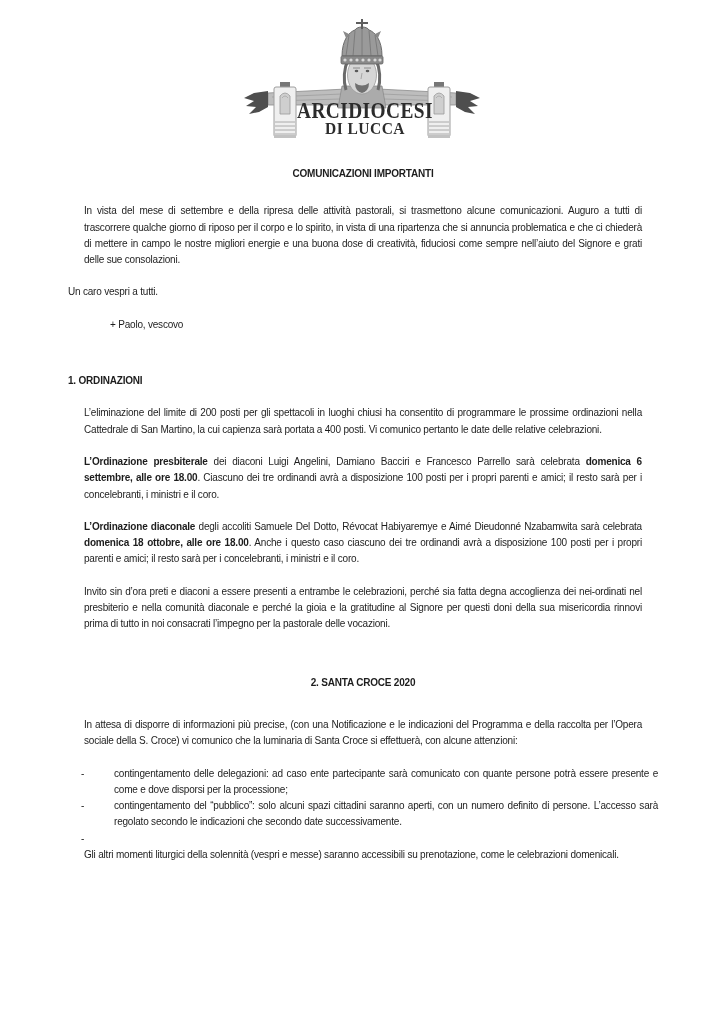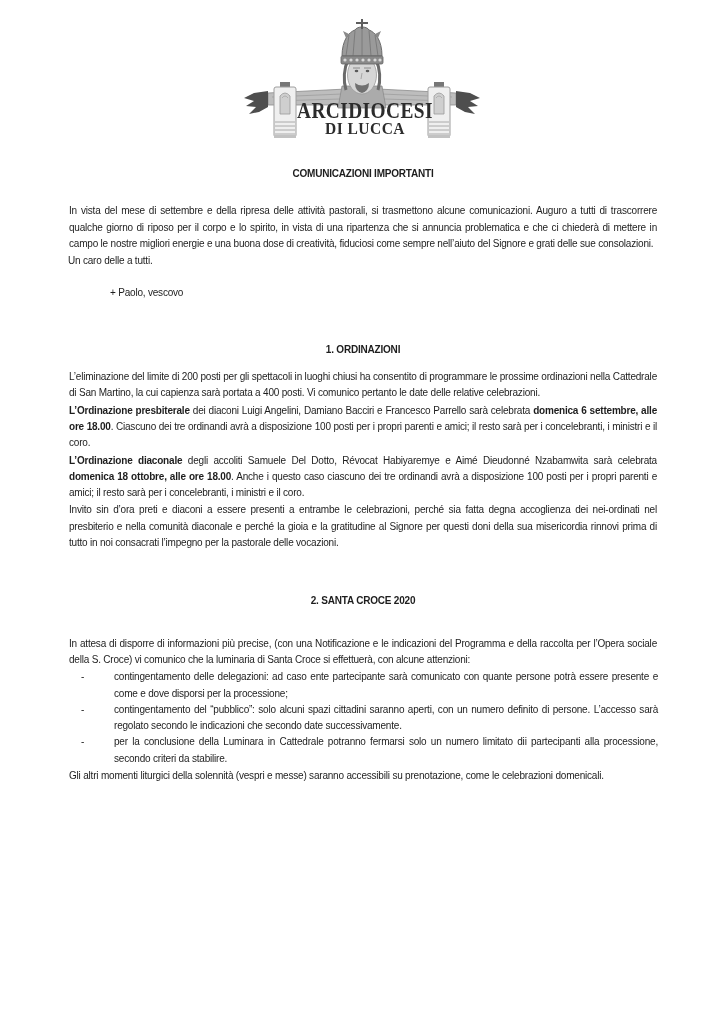--- a/index.html
+++ b/index.html
@@ -21,27 +21,27 @@
   }
   .doc-body{
     position:absolute;left:68px;top:166px;width:590px;
     font-size:10px;line-height:16.3px;letter-spacing:-0.2px;
     color:var(--ink);
   }
   .doc-title{
     text-align:center;font-weight:bold;margin:0 0 21px 0;
   }
   .doc-heading{
-    text-align:center;font-weight:bold;margin:40px 0 11px 0;
+    text-align:left;font-weight:bold;margin:40px 0 11px 0;
   }
   .doc-heading2{
     text-align:center;font-weight:bold;margin:42px 0 26px 0;
   }
   .doc-paragraph{
-    text-align:justify;margin:1px;
+    text-align:justify;margin:16px;
   }
   .doc-plain{margin:0;}
   .doc-signature{
     margin:16px 0 0 0;padding-left:42px;
   }
   .doc-bullet{
     position:relative;text-align:justify;margin:0;padding-left:46px;
   }
   .doc-bullet .bullet-marker{
     position:absolute;left:13px;top:0;
@@ -122,29 +122,29 @@
 
       <text x="123" y="100" text-anchor="middle" font-size="23" letter-spacing="0.5" fill="#2c2c2c" textLength="136" lengthAdjust="spacingAndGlyphs">ARCIDIOCESI</text>
       <text x="123" y="116" text-anchor="middle" font-size="16.5" letter-spacing="0.5" fill="#2c2c2c" textLength="80" lengthAdjust="spacingAndGlyphs">DI LUCCA</text>
     </svg>
   </div>
 
   <div class="doc-body">
     <div class="doc-title">COMUNICAZIONI IMPORTANTI</div>
     <div id="doc-blocks">
         <div class="doc-paragraph"><span>In vista del mese di settembre e della ripresa delle attività pastorali, si trasmettono alcune comunicazioni. Auguro a tutti di trascorrere qualche giorno di riposo per il corpo e lo spirito, in vista di una ripartenza che si annuncia problematica e che ci chiederà di mettere in campo le nostre migliori energie e una buona dose di creatività, fiduciosi come sempre nell’aiuto del Signore e grati delle sue consolazioni.</span></div>
-        <div class="doc-plain"><span>Un caro delle a tutti.</span></div>
+        <div class="doc-plain"><span>Un caro vespri a tutti.</span></div>
         <div class="doc-signature"><span>+ Paolo, vescovo</span></div>
         <div class="doc-heading"><span style="font-weight: bold;">1. ORDINAZIONI</span></div>
         <div class="doc-paragraph"><span>L’eliminazione del limite di 200 posti per gli spettacoli in luoghi chiusi ha consentito di programmare le prossime ordinazioni nella Cattedrale di San Martino, la cui capienza sarà portata a 400 posti. Vi comunico pertanto le date delle relative celebrazioni.</span></div>
         <div class="doc-paragraph"><span style="font-weight: bold;">L’Ordinazione presbiterale</span><span> dei diaconi Luigi Angelini, Damiano Bacciri e Francesco Parrello sarà celebrata </span><span style="font-weight: bold;">domenica 6 settembre, alle ore 18.00</span><span>. Ciascuno dei tre ordinandi avrà a disposizione 100 posti per i propri parenti e amici; il resto sarà per i concelebranti, i ministri e il coro.</span></div>
         <div class="doc-paragraph"><span style="font-weight: bold;">L’Ordinazione diaconale</span><span> degli accoliti Samuele Del Dotto, Révocat Habiyaremye  e Aimé Dieudonné Nzabamwita sarà celebrata </span><span style="font-weight: bold;">domenica 18 ottobre, alle ore 18.00</span><span>. Anche i  questo caso ciascuno dei tre ordinandi avrà a disposizione 100 posti per i propri parenti e amici; il resto sarà per i concelebranti, i ministri e il coro.</span></div>
         <div class="doc-paragraph"><span>Invito sin d’ora preti e diaconi a essere presenti a entrambe le celebrazioni, perché sia fatta degna accoglienza dei nei-ordinati nel presbiterio e nella comunità diaconale e perché la gioia e la gratitudine al Signore per questi doni della sua misericordia rinnovi prima di tutto in noi consacrati l’impegno per la pastorale delle vocazioni.</span></div>
         <div class="doc-heading2"><span style="font-weight: bold;">2. SANTA CROCE 2020</span></div>
         <div class="doc-paragraph"><span>In attesa di disporre di informazioni più precise, (con una Notificazione e le indicazioni del Programma e della raccolta per l’Opera sociale della S. Croce) vi comunico che la luminaria di Santa Croce si effettuerà, con alcune attenzioni:</span></div>
         <div class="doc-bullet"><span class="bullet-marker">-</span><span>contingentamento delle delegazioni: ad caso ente partecipante sarà comunicato con quante persone potrà essere presente e come e dove disporsi per la processione;</span></div>
         <div class="doc-bullet"><span class="bullet-marker">-</span><span>contingentamento del “pubblico”: solo alcuni spazi cittadini saranno aperti, con un numero definito di persone. L’accesso sarà regolato secondo le indicazioni che secondo date successivamente.</span></div>
-        <div class="doc-bullet"><span class="bullet-marker">-</span><span>per la conclusione della Luminara in Cattedrale potranno fermarsi solo un numero limitato dii partecipanti alla processione, secondo  criteri da stabilire.</span></div>
+        <div class="doc-bullet"><span class="bullet-marker">-</span></div>
         <div class="doc-paragraph"><span>Gli altri momenti liturgici della solennità (vespri e messe) saranno accessibili su prenotazione, come le celebrazioni domenicali.</span></div>
       </div>
   </div>
 
 </div>
 
 </body></html>

